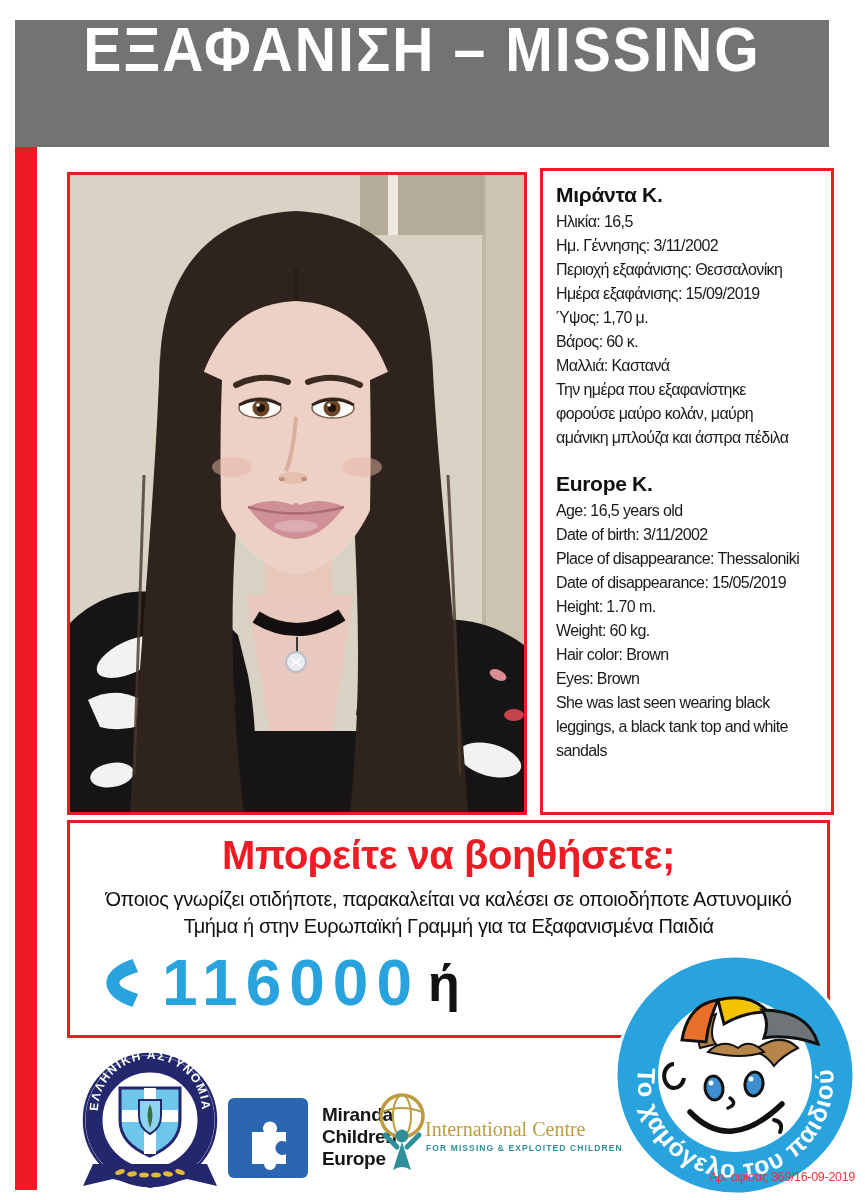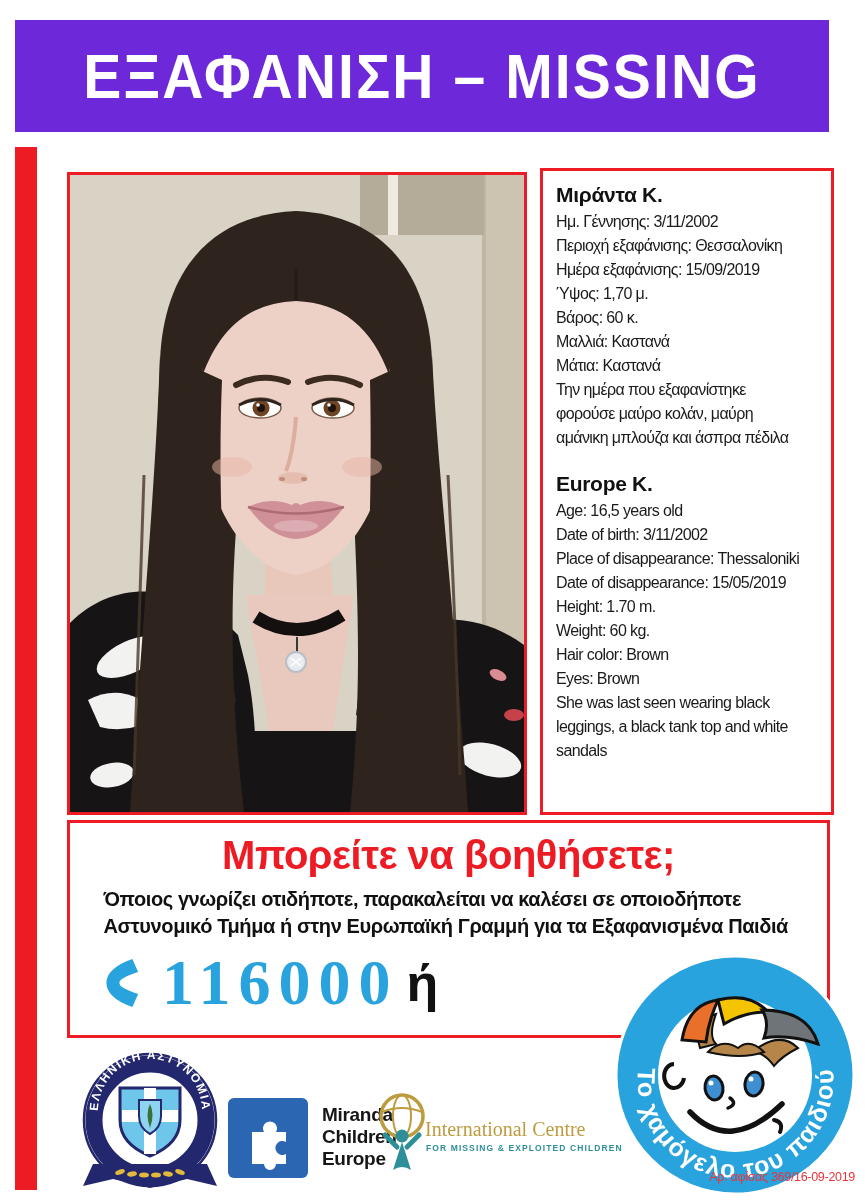--- a/index.html
+++ b/index.html
@@ -3,45 +3,45 @@
 <meta charset="utf-8">
 <style>
   html,body{margin:0;padding:0;}
   body{
     width:865px;height:1200px;position:relative;background:#ffffff;
     font-family:"Liberation Sans",sans-serif;overflow:hidden;
     -webkit-font-smoothing:antialiased;
   }
   .abs{position:absolute;}
   
-  .banner{left:15px;top:20px;width:814px;height:112px;background:#6d28d9;
-    display:flex;align-items:center;justify-content:center;}
+  .banner{left:15px;top:20px;width:814px;height:127px;background:#737373;
+    display:flex;justify-content:center;}
   .banner-title{color:#fff;font-size:56px;font-weight:bold;letter-spacing:2px;
     transform:scale(1.02,1.12);white-space:nowrap;}
   
   .left-bar{left:15px;top:147px;width:22px;height:1043px;background:#ED1C24;}
   
   .photo-frame{left:67px;top:172px;width:460px;height:643px;border:3px solid #ED1C24;
     box-sizing:border-box;background:#d9d3c6;overflow:hidden;}
   .photo-frame svg{display:block;width:100%;height:100%;}
   
   .info-panel{left:540px;top:168px;width:294px;height:647px;border:3px solid #ED1C24;
     box-sizing:border-box;background:#fff;padding:12px 28px 0 13px;}
   .info-name{font-size:21px;font-weight:bold;color:#111;margin:0 0 3px 0;letter-spacing:-0.3px;}
   .info-line{font-size:16px;line-height:24px;color:#1a1a1a;letter-spacing:-0.6px;}
   .info-block-en{margin-top:22px;}
   
   .help-box{left:67px;top:820px;width:763px;height:218px;border:3px solid #ED1C24;
     box-sizing:border-box;background:#fff;}
   .help-title{margin-top:10px;text-align:center;color:#ED1C24;font-size:40px;
     font-weight:bold;letter-spacing:-0.5px;}
-  .help-body{margin:8px auto 0;width:690px;color:#111;
-    font-size:20px;font-weight:bold;line-height:1.35;letter-spacing:-0.4px;}
+  .help-body{margin:8px auto 0;width:690px;text-align:center;color:#111;
+    font-size:20px;font-weight:normal;line-height:1.35;letter-spacing:-0.4px;}
   .phone-row{position:absolute;left:26px;top:128px;display:flex;align-items:center;}
-  .phone-num{color:#29A3DD;font-size:64px;font-weight:800;letter-spacing:8px;line-height:1;font-family:Liberation Serif, serif;}
+  .phone-num{color:#29A3DD;font-size:64px;font-weight:800;letter-spacing:8px;line-height:1;}
   .phone-sep{color:#111;font-size:52px;font-weight:bold;margin:0 14px 0 8px;line-height:1;}
   .phone-icon-wrap{width:52px;height:52px;margin-right:14px;}
   
   .police-logo{left:65px;top:1048px;width:170px;height:145px;}
   .mce-square{left:228px;top:1098px;width:80px;height:80px;background:#2A66B1;border-radius:6px;}
   .mce-text{left:322px;top:1104px;color:#161616;font-size:19px;font-weight:bold;line-height:22px;letter-spacing:-0.3px;}
   .icmec{left:372px;top:1090px;width:240px;height:100px;}
   .icmec-title{position:absolute;left:53px;top:28px;font-family:"Liberation Serif",serif;
     color:#BD9B3F;font-size:20px;white-space:nowrap;}
   .icmec-sub{position:absolute;left:54px;top:53px;color:#2E8F99;font-size:8.5px;
@@ -123,27 +123,27 @@
     <ellipse cx="292" cy="292" rx="20" ry="10" fill="#e7b3a6" opacity="0.5"></ellipse>
     <path d="M178,332 Q200,321 222,330 Q226,326 230,330 Q252,321 274,332 Q252,363 226,364 Q200,363 178,332 Z" fill="#cf9098"></path>
     <path d="M178,332 Q226,345 274,332" stroke="#ad6b74" stroke-width="2.5" fill="none"></path>
     <ellipse cx="226" cy="351" rx="22" ry="6" fill="#ffffff" opacity="0.25"></ellipse>
   </svg>
 </div>
 
 <div class="abs info-panel">
   <div>
     <div class="info-name">Μιράντα Κ.</div>
+    <div class="info-line">Ηλικία: 16,5</div>
     <div class="info-line">Ημ. Γέννησης: 3/11/2002</div>
     <div class="info-line">Περιοχή εξαφάνισης: Θεσσαλονίκη</div>
     <div class="info-line">Ημέρα εξαφάνισης: 15/09/2019</div>
     <div class="info-line">Ύψος: 1,70 μ.</div>
     <div class="info-line">Βάρος: 60 κ.</div>
     <div class="info-line">Μαλλιά: Καστανά</div>
-    <div class="info-line">Μάτια: Καστανά</div>
     <div class="info-line">Την ημέρα που εξαφανίστηκε φορούσε μαύρο κολάν, μαύρη αμάνικη μπλούζα και άσπρα πέδιλα</div>
   </div>
   <div class="info-block-en">
     <div class="info-name">Europe K.</div>
     <div class="info-line">Age: 16,5 years old</div>
     <div class="info-line">Date of birth: 3/11/2002</div>
     <div class="info-line">Place of disappearance: Thessaloniki</div>
     <div class="info-line">Date of disappearance: 15/05/2019</div>
     <div class="info-line">Height: 1.70 m.</div>
     <div class="info-line">Weight: 60 kg.</div>

